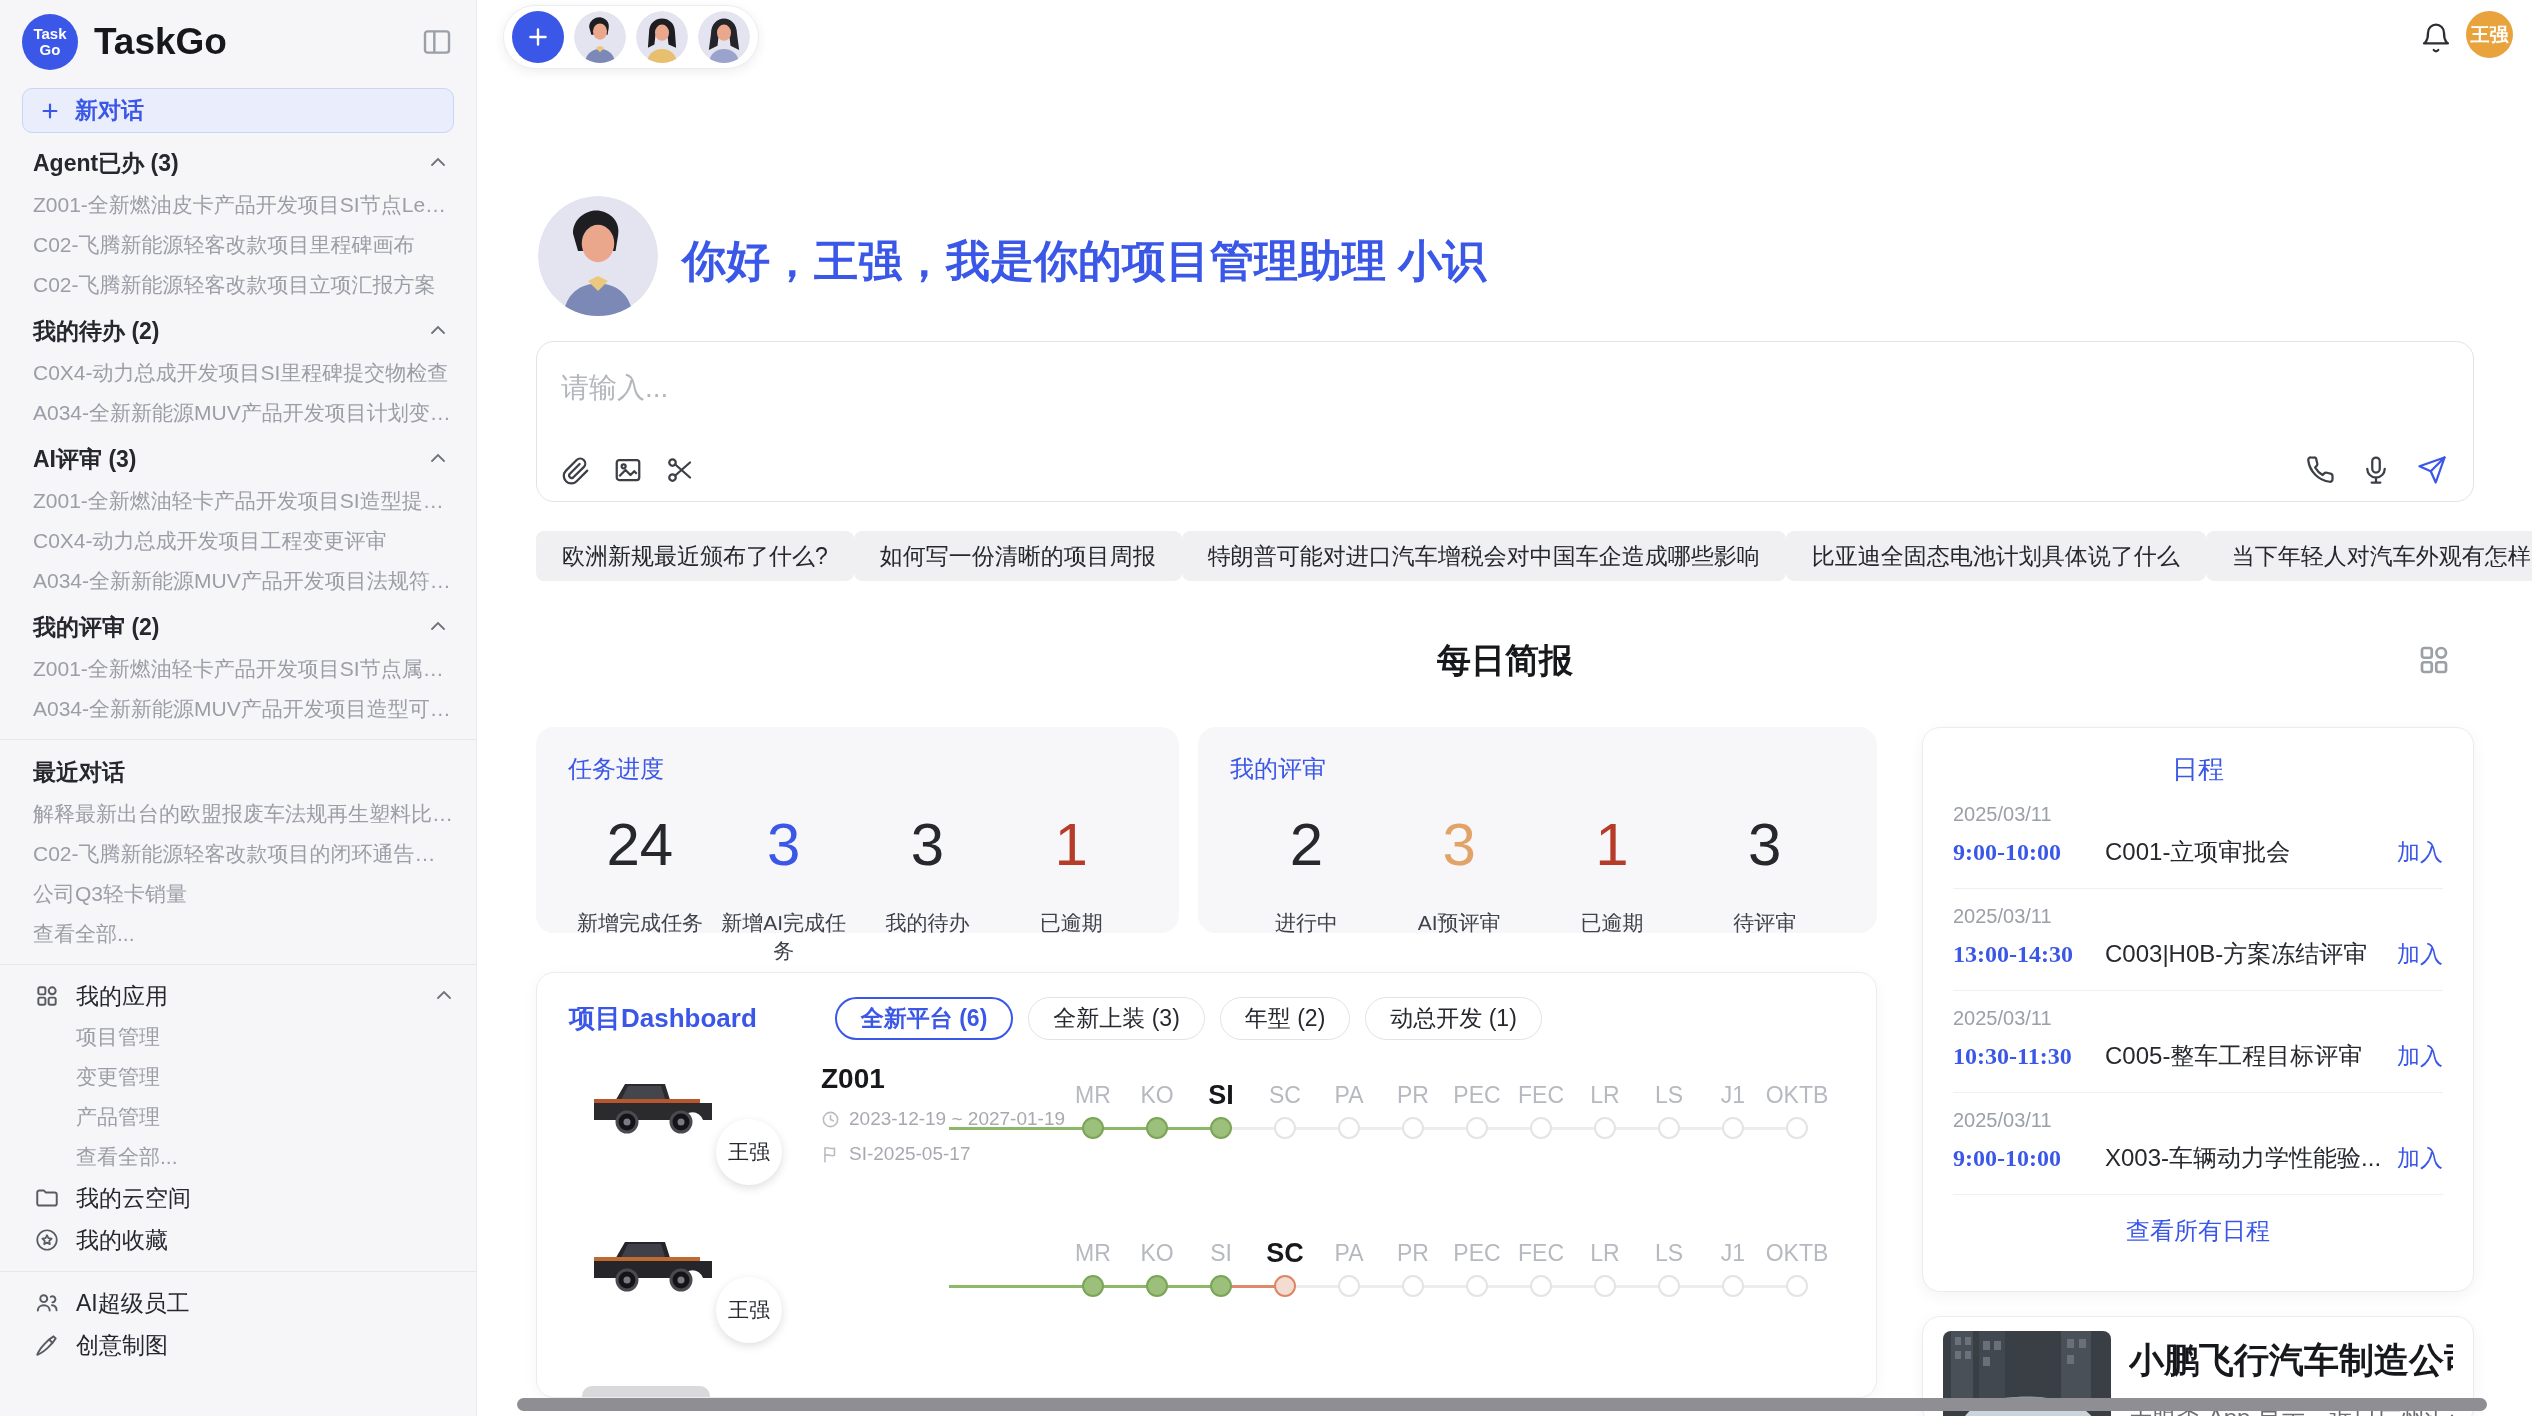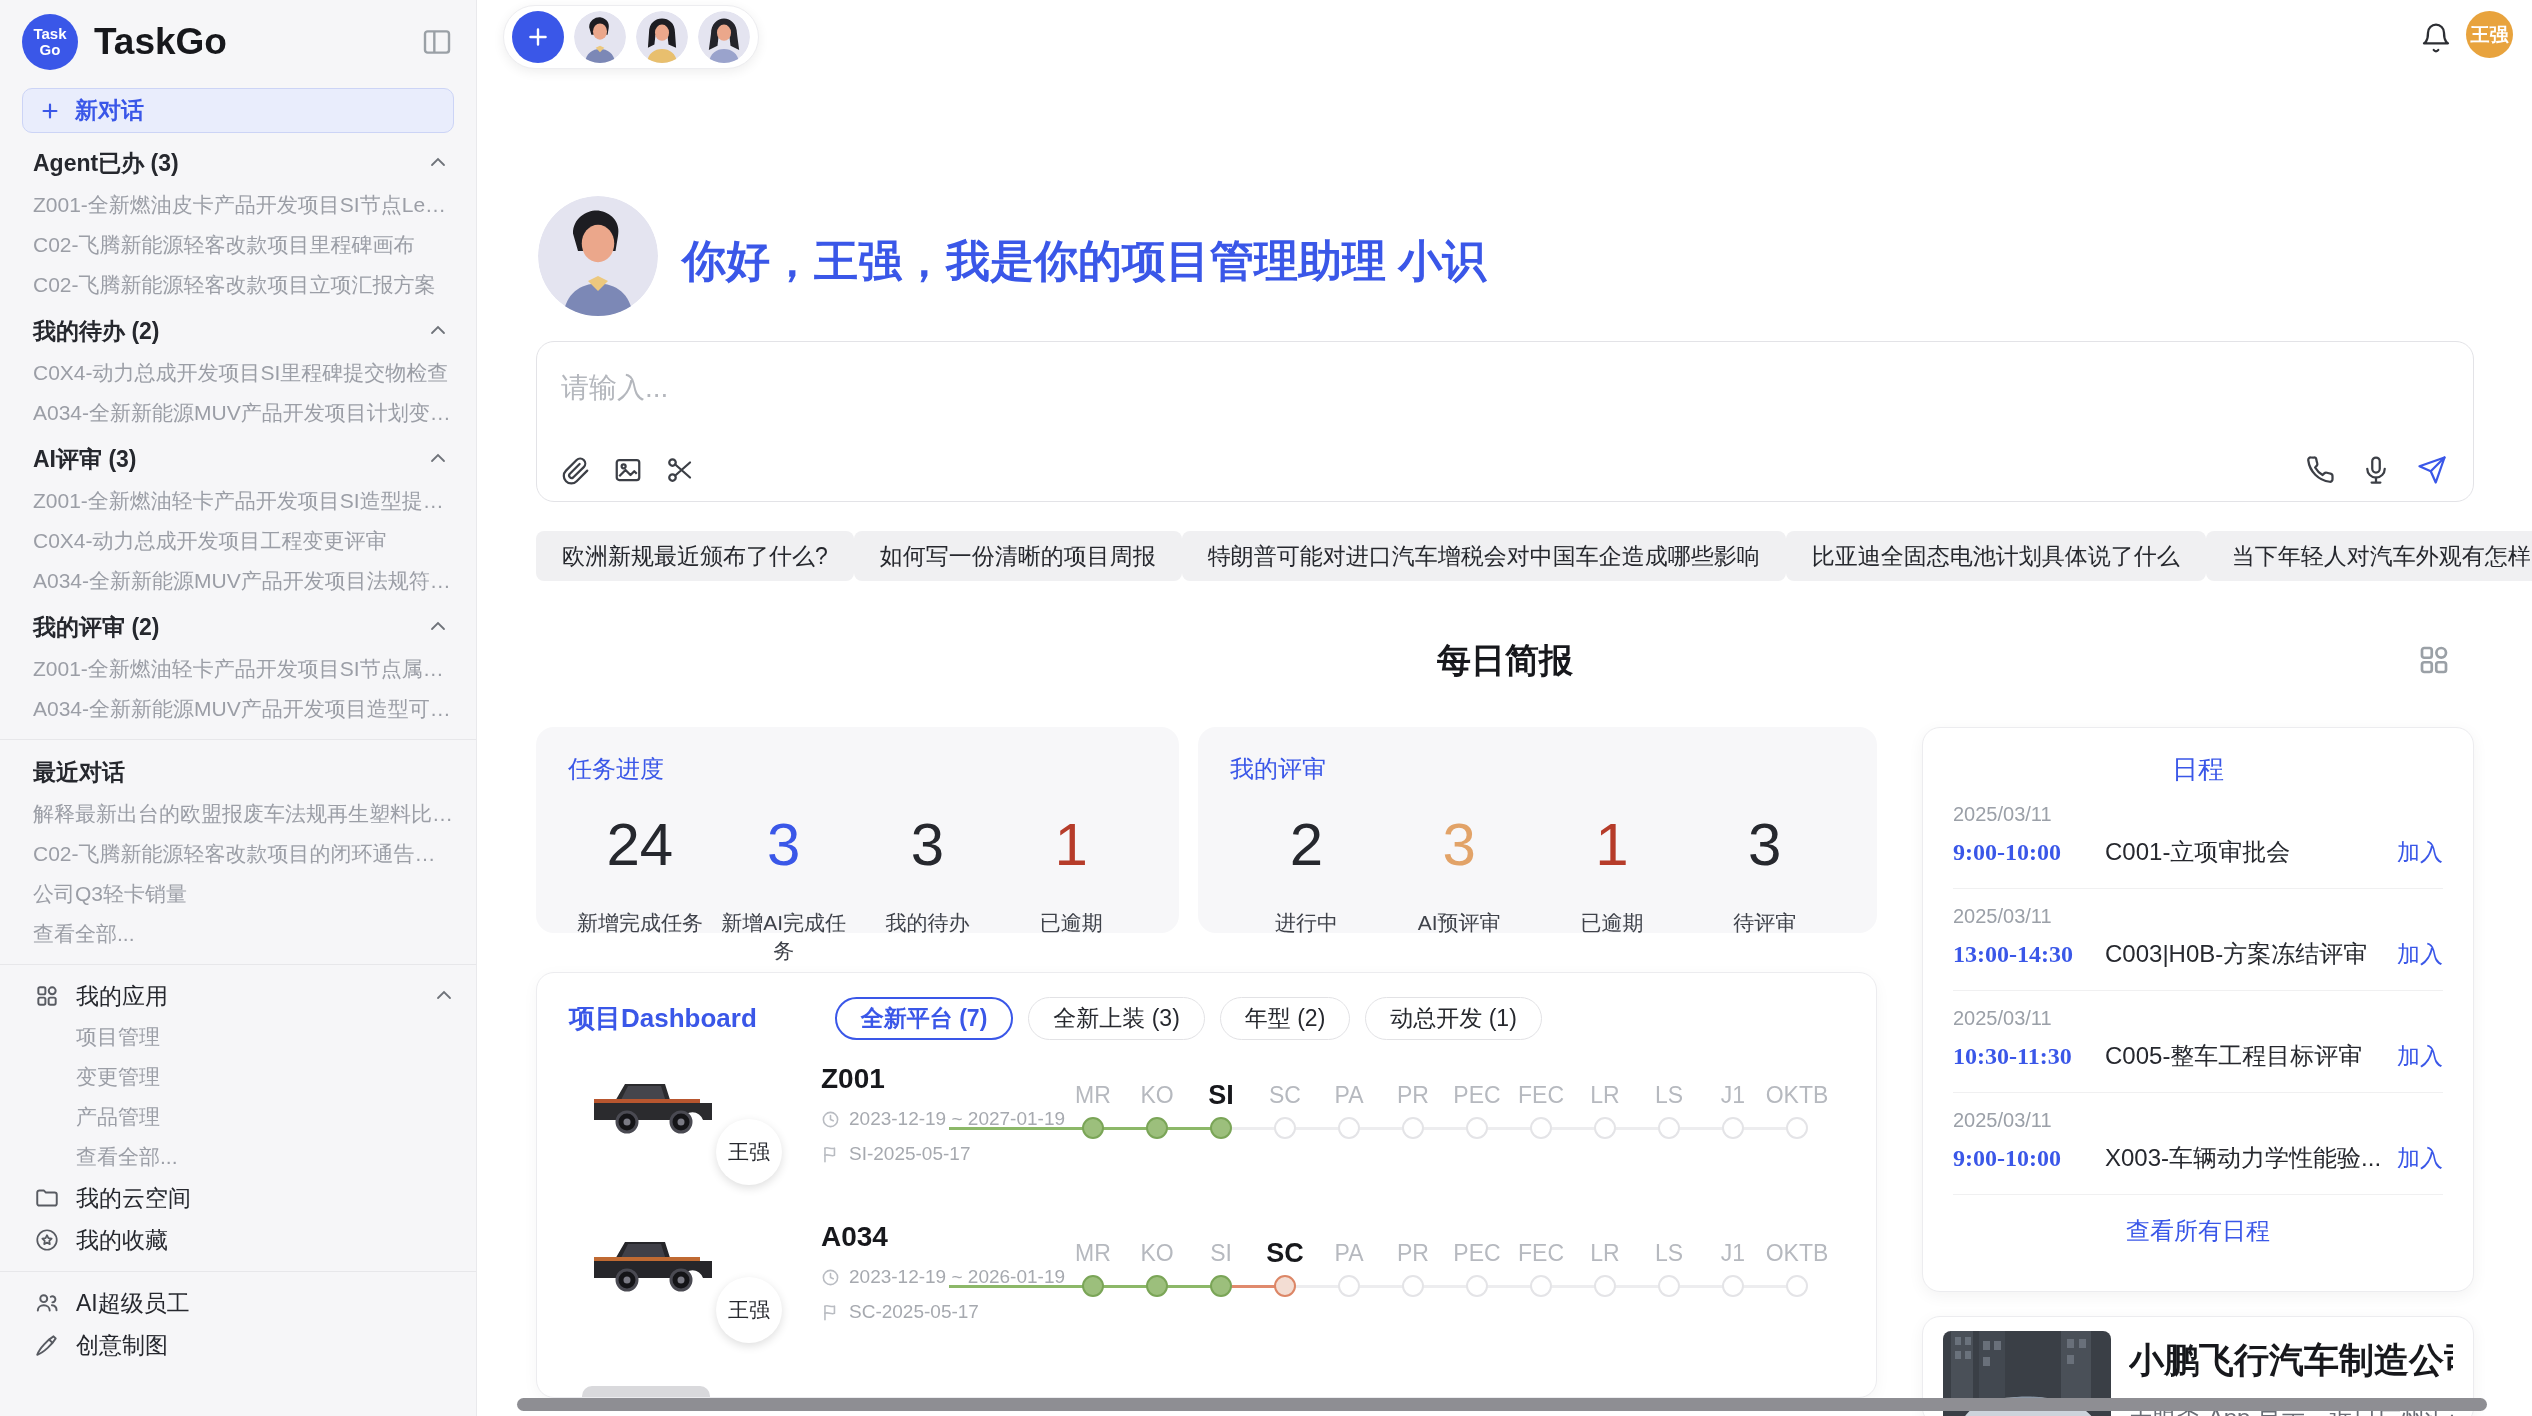--- a/index.html
+++ b/index.html
@@ -408,21 +408,21 @@
         <div class="stat-label">待评审</div>
       </div>
     </div>
   </div>
 </div>
 
 <div class="abs dash">
   <div class="dash-head">
     <div class="dash-title">项目Dashboard</div>
     <div class="tabs">
-      <div class="tab active">全新平台 (7)</div>
+      <div class="tab active">全新平台 (6)</div>
       <div class="tab">全新上装 (3)</div>
       <div class="tab">年型 (2)</div>
       <div class="tab">动总开发 (1)</div>
     </div>
   </div>
 
   <div class="proj-row r1">
     <div class="truck">
       <svg viewBox="0 0 130 84">
           <rect width="130" height="84" fill="#fff"></rect>
@@ -515,37 +515,20 @@
           <path d="M46 31h33l5 16H38z" fill="#404048"></path>
           <rect x="12" y="44" width="106" height="4" fill="#c06a32"></rect>
           <circle cx="45" cy="67" r="10" fill="#141417" stroke="#4a4a52" stroke-width="3"></circle>
           <circle cx="99" cy="67" r="10" fill="#141417" stroke="#4a4a52" stroke-width="3"></circle>
           <circle cx="45" cy="67" r="3.5" fill="#7a7a84"></circle>
           <circle cx="99" cy="67" r="3.5" fill="#7a7a84"></circle>
         </svg>
     </div>
     <div class="owner">
       <span>王强</span>
-    </div>
-    <div class="pinfo">
-      <div class="pcode">A034</div>
-      <div class="pmeta">
-        <svg class="mic2" viewBox="0 0 24 24" fill="none" stroke="currentColor" stroke-width="2" stroke-linecap="round">
-            <circle cx="12" cy="12" r="9"></circle>
-            <polyline points="12 7 12 12 15.5 13.5"></polyline>
-          </svg>
-        <span>2023-12-19 ~ 2026-01-19</span>
-      </div>
-      <div class="pmeta">
-        <svg class="mic2" viewBox="0 0 24 24" fill="none" stroke="currentColor" stroke-width="2" stroke-linecap="round" stroke-linejoin="round">
-            <path d="M5 21V4"></path>
-            <path d="M5 4c4-2 8 2 12 0v9c-4 2-8-2-12 0"></path>
-          </svg>
-        <span>SC-2025-05-17</span>
-      </div>
     </div>
     <div class="mstrip">
       <div class="mcell lead seg-green">
           <span class="mlabel">MR</span>
           <span class="mdot done"></span>
         </div>
       <div class="mcell seg-green">
           <span class="mlabel">KO</span>
           <span class="mdot done"></span>
         </div>

